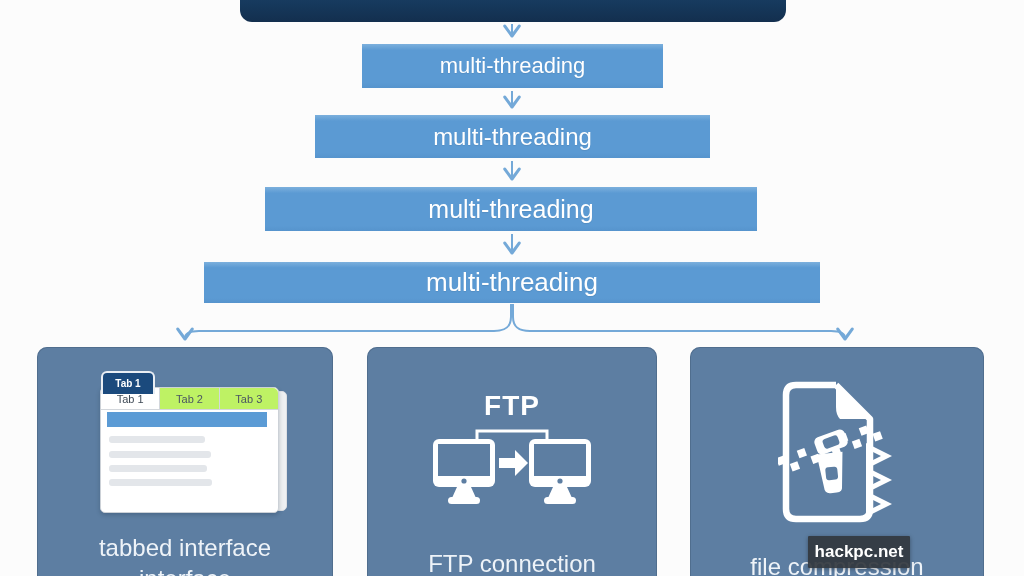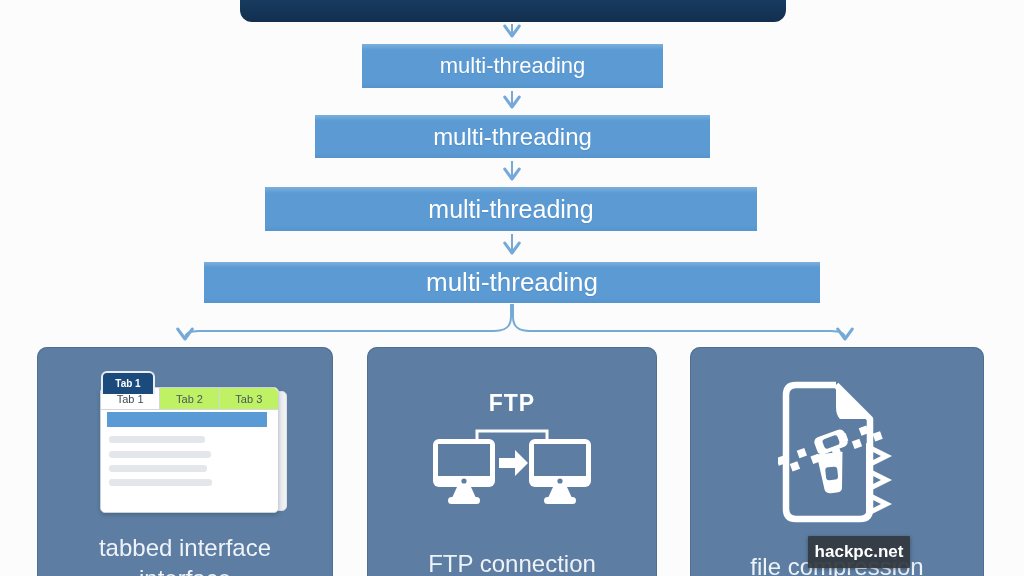--- a/index.html
+++ b/index.html
@@ -50,21 +50,21 @@
   .btab.active{background:#fff;color:#3f4a56;}
   .bluerow{position:absolute;left:6px;top:24px;width:160px;height:15px;background:#5b9bd5;}
   .gline{position:absolute;left:8px;height:7px;border-radius:3px;background:#e3e6ea;}
   .gl1{top:48px;width:96px;}
   .gl2{top:63px;width:102px;}
   .gl3{top:77px;width:98px;}
   .gl4{top:91px;width:103px;}
 
   
   .ftp-word{position:absolute;left:0;right:0;top:43px;text-align:center;color:#fff;
-            font-size:23px;font-weight:bold;letter-spacing:1px;}
+            font-size:28px;font-weight:bold;letter-spacing:1px;}
   .ftp-svg{position:absolute;left:60px;top:76px;}
 
   
   .zip-svg{position:absolute;left:88px;top:32px;}
 
   
   .wm{position:absolute;left:808px;top:536px;width:102px;height:32px;background:rgba(51,56,62,.93);
       border-radius:1px;color:#fff;font-size:17px;font-weight:bold;display:flex;align-items:center;
       justify-content:center;box-shadow:0 1px 4px rgba(0,0,0,.35);z-index:5;}
 </style>

